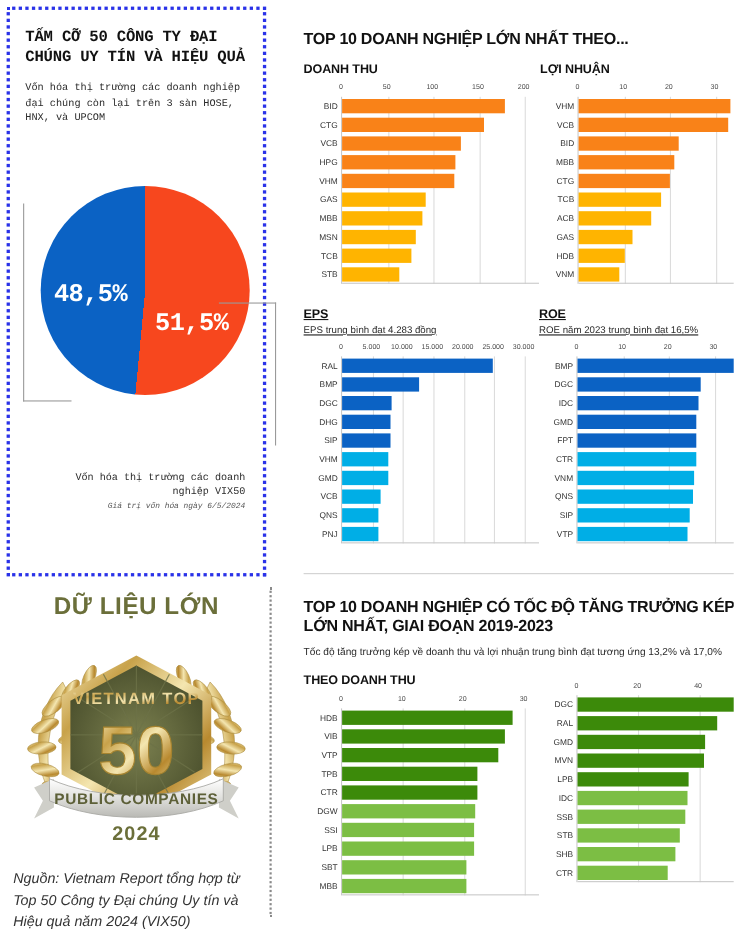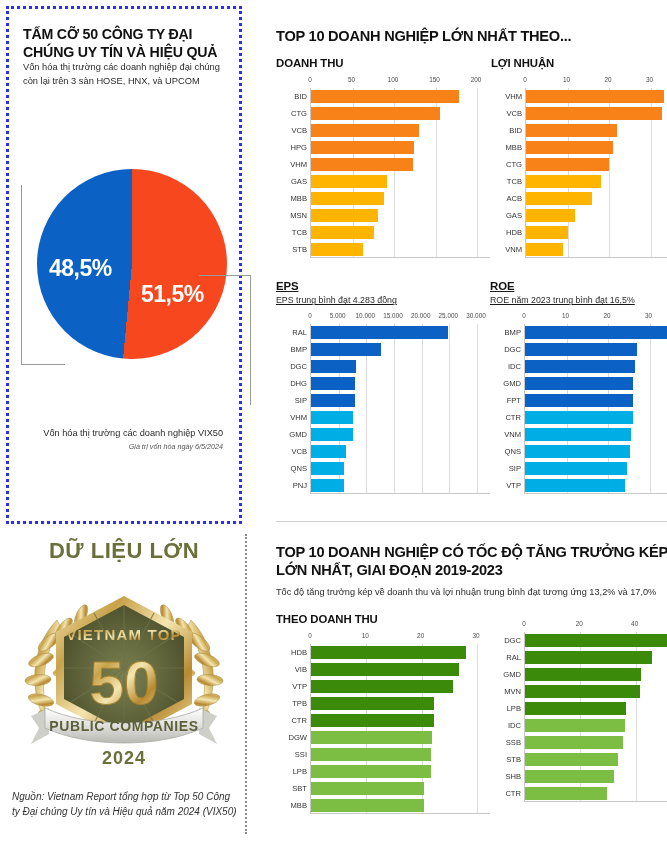--- a/index.html
+++ b/index.html
@@ -13,28 +13,28 @@
   .page { position: relative; width: 667px; height: 851px; background:#fff; }
 
   
   .left-col { position:absolute; left:0; top:0; width:248px; height:851px; }
 
   .panel-dotted {
     position:absolute; left:6px; top:6px; width:236px; height:518px;
     border:3px dotted #2a32e8;
     background:#fff;
   }
-  .panel-inner { padding:16px 14px 0 14px; position:relative; height:100%; }
+  .panel-inner { padding:16px 14px 0 14px; position:relative; height:100%;font-family:Liberation Mono, monospace; }
 
   .hl-title {
     font-size:14.2px; font-weight:bold; line-height:1.28;
     letter-spacing:-0.2px; color:#111;
   }
   .hl-sub {
-    margin-top:0; font-size:9.3px; line-height:1.42; color:#2b2b2b;
+    margin-top:12px; font-size:9.3px; line-height:1.42; color:#2b2b2b;
   }
 
   
   .pie-wrap { position:absolute; left:28px; top:160px; width:190px; height:190px; }
   .pie {
     width:190px; height:190px; border-radius:50%;
     background: conic-gradient(#f7471e 0deg 185.4deg, #0b62c4 185.4deg 360deg);
   }
   .pie-label { position:absolute; color:#fff; font-weight:bold; font-size:23px; letter-spacing:-0.5px; }
   .lbl-blue  { left:12px; top:86px; }
@@ -61,21 +61,21 @@
   .logo-block { position:absolute; left:0; top:534px; width:248px; height:317px; }
   .dulieu {
     text-align:center; font-size:22px; font-weight:bold; letter-spacing:0.5px;
     color:#6b6f3a; margin-top:4px;
   }
   .badge-wrap { position:relative; width:248px; height:200px; margin-top:4px; }
   .badge-svg { display:block; margin:0 auto; }
 
   .source-note {
     position:absolute; left:12px; top:255px; width:226px;
-    font-size:10px; font-style:italic; line-height:1.5; color:#333;
+    font-size:13px; font-style:italic; line-height:1.5; color:#333;
   }
 
   
   .v-dots {
     position:absolute; left:245px; top:534px; width:0; height:300px;
     border-left:2px dotted #8a8a8a;
   }
 
   
   .right-col { position:absolute; left:252px; top:0; width:415px; height:851px;margin-left:24px; }

